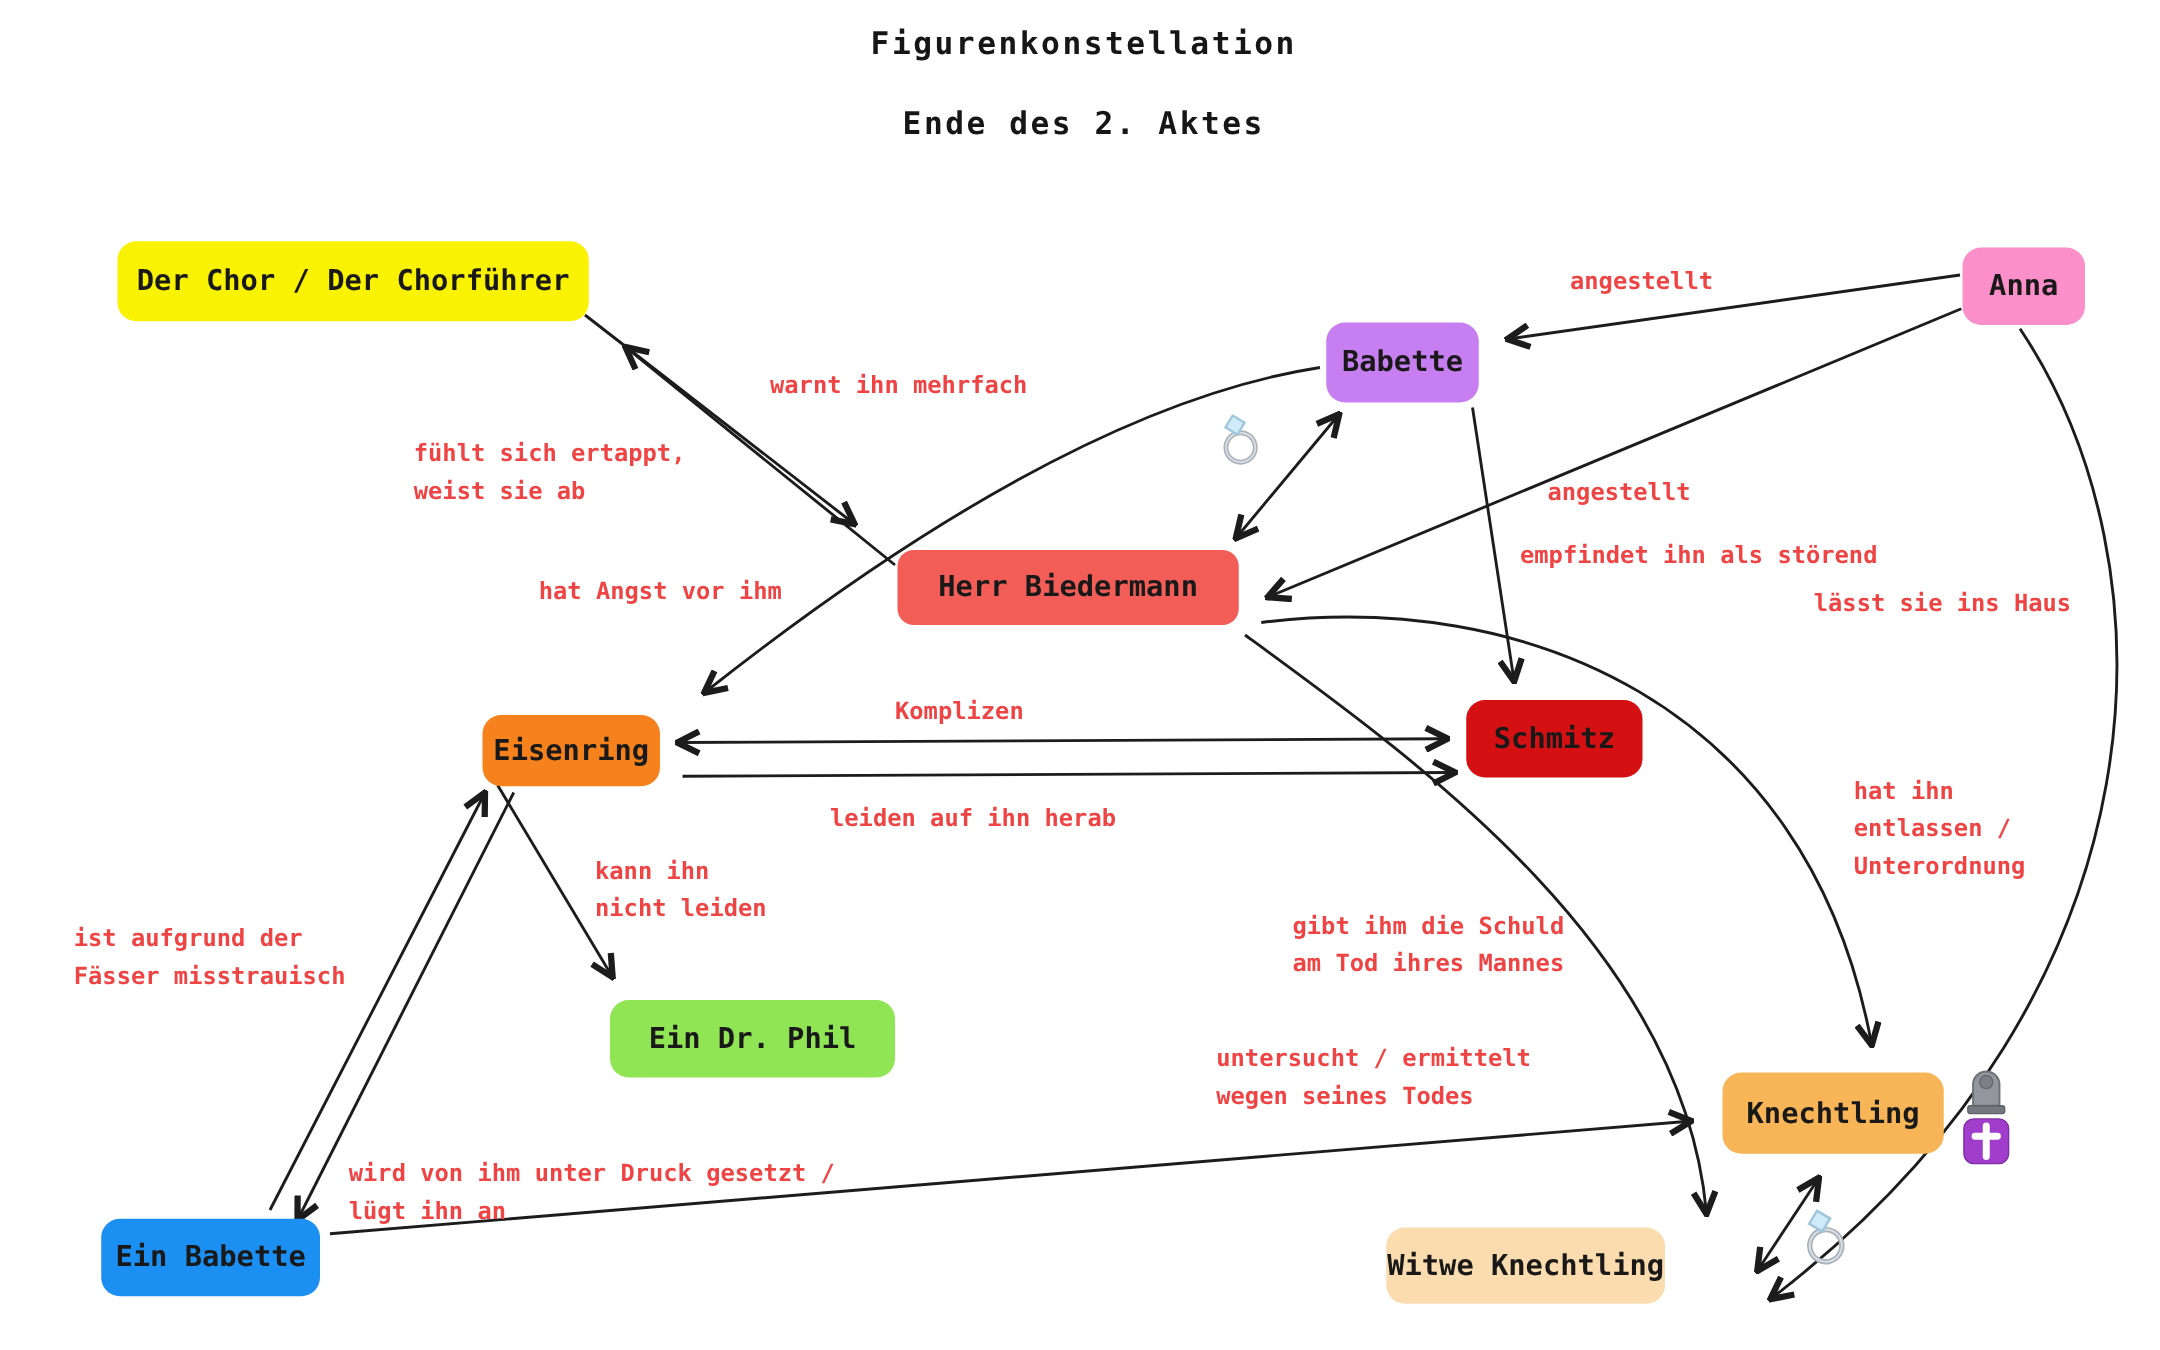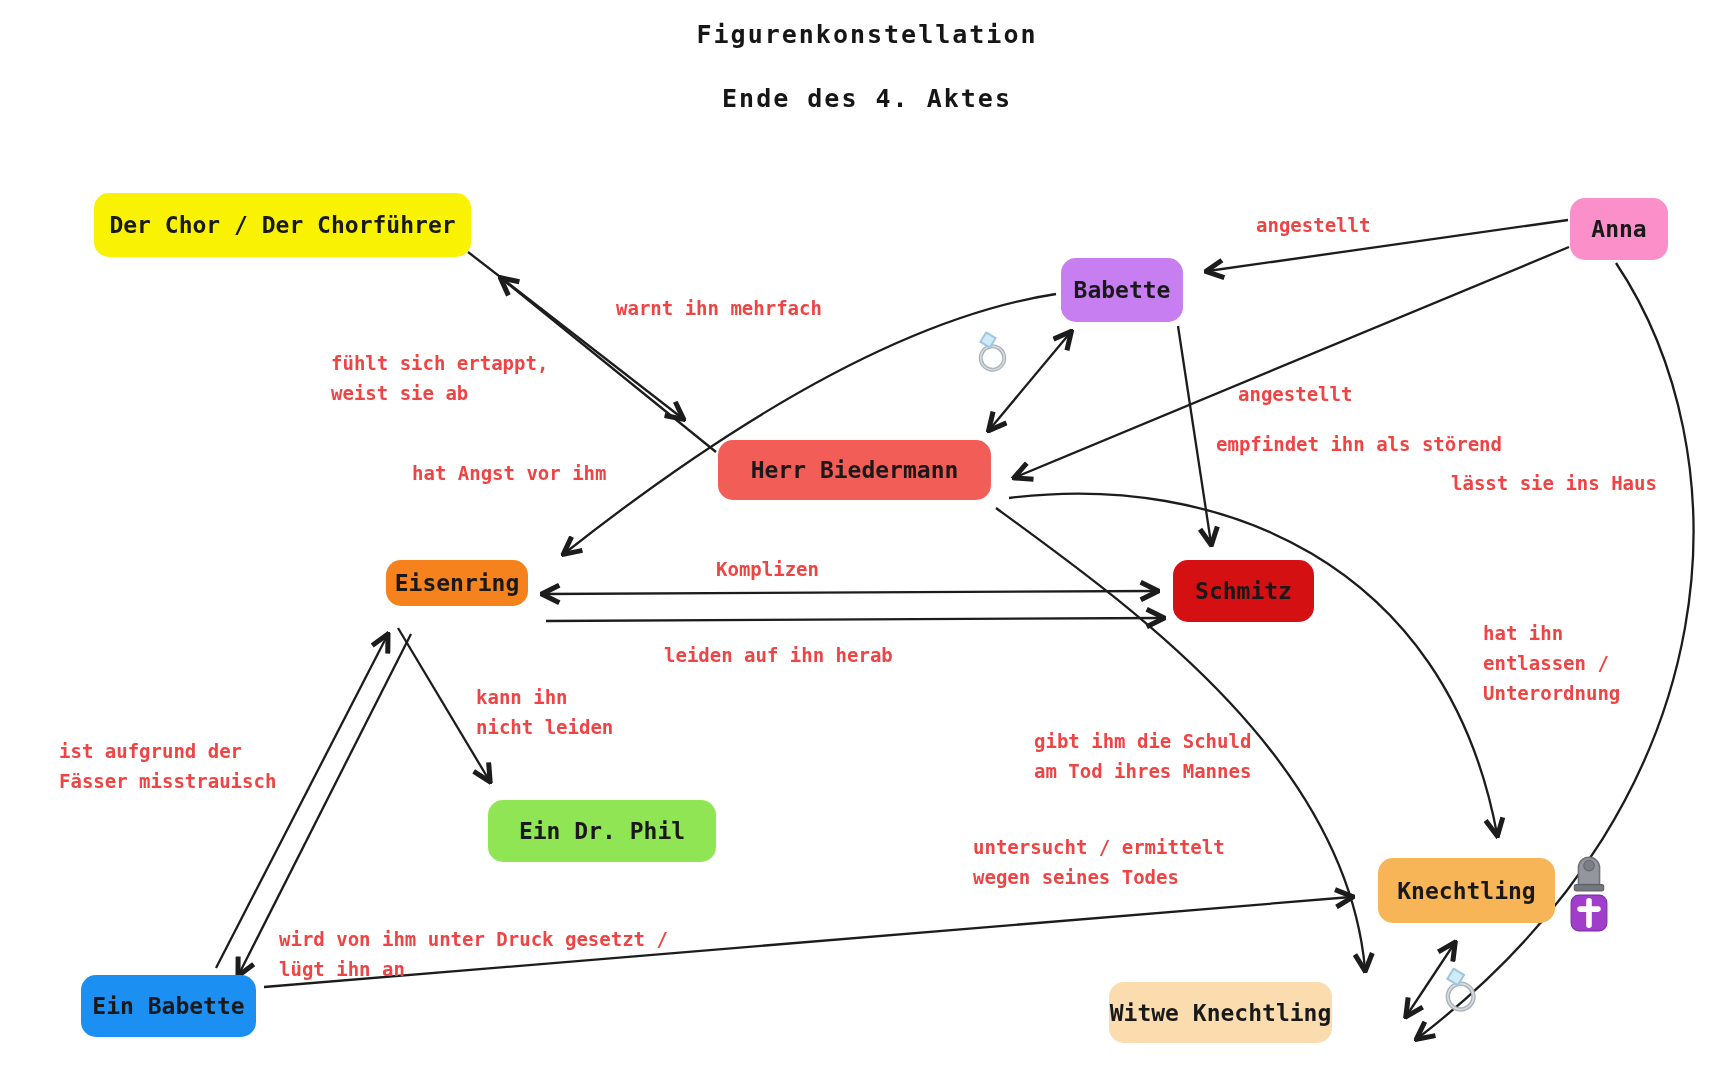--- a/index.html
+++ b/index.html
@@ -13,30 +13,30 @@
         border-radius:15px;font-weight:bold;font-size:23px;letter-spacing:0px;
         white-space:nowrap;color:#191919;}
   .elabel{position:absolute;font-weight:bold;font-size:19px;line-height:30px;
           white-space:pre-line;color:#ef4444;}
   .icon{position:absolute;}
   
   #n-chor      {left:78px;  top:193px; width:377px; height:64px;}
   #n-anna      {left:1554px;top:198px; width:98px;  height:62px;}
   #n-babette   {left:1045px;top:258px; width:122px; height:64px;}
   #n-biedermann{left:702px; top:440px; width:273px; height:60px;}
-  #n-eisenring {left:370px; top:560px; width:142px; height:46px;}
+  #n-eisenring {left:370px; top:572px; width:142px; height:57px;}
   #n-schmitz   {left:1157px;top:560px; width:141px; height:62px;}
   #n-drphil    {left:472px; top:800px; width:228px; height:62px;}
   #n-knechtling{left:1362px;top:858px; width:177px; height:65px;text-align:right;}
   #n-witwe     {left:1093px;top:982px; width:223px; height:61px;}
   #n-polizist  {left:65px;  top:975px; width:175px; height:62px;}
   
   #l-warnt     {left:600px; top:293px;}
   #l-fuehlt    {left:315px; top:348px;}
-  #l-hatangst  {left:396px; top:458px;}
+  #l-hatangst  {left:415px; top:458px;}
   #l-angest1   {left:1240px;top:210px;}
   #l-angest2   {left:1222px;top:379px;}
   #l-empfindet {left:1200px;top:429px;}
   #l-komplizen {left:700px; top:554px;}
   #l-schaut    {left:648px; top:640px;}
   #l-kannihn   {left:460px; top:682px;}
   #l-aufgrund  {left:43px;  top:736px;}
   #l-wirdvon   {left:263px; top:924px;}
   #l-untersucht{left:957px; top:832px;}
   #l-hatihn    {left:1467px;top:618px;}
@@ -46,21 +46,21 @@
   #i-ring2{left:1422px;top:967px; width:42px; height:46px; transform:rotate(-14deg);}
   #i-headstone{left:1554px;top:851px;width:38px;height:44px;}
   #i-cross{left:1554px;top:894px;width:38px;height:38px;}
 </style>
 </head>
 <body>
 
 <div id="canvas">
 
   <div class="title" style="top:20px">Figurenkonstellation</div>
-  <div class="title" style="top:84px">Ende des 4. Aktes</div>
+  <div class="title" style="top:84px">Ende des 2. Aktes</div>
 
   <svg id="arrows" viewBox="0 0 1728 1080" xmlns="http://www.w3.org/2000/svg">
     <defs>
       <marker id="ah" viewBox="0 0 10 10" refX="8" refY="5" markerWidth="9.5" markerHeight="9.5" orient="auto-start-reverse">
         <path d="M1,1 L9,5 L1,9" fill="none" stroke="#1c1c1c" stroke-width="1.6"></path>
       </marker>
     </defs>
     <path d="M452,252 L666,418" marker-end="url(#ah)"></path>
     <path d="M700,452 L486,279" marker-end="url(#ah)"></path>
     <path d="M974,429 L1054,333" marker-start="url(#ah)" marker-end="url(#ah)"></path>
@@ -76,21 +76,21 @@
     <path d="M248,987 L1335,897" marker-end="url(#ah)"></path>
     <path d="M993,498 C1200,472 1430,560 1481,834" marker-end="url(#ah)"></path>
     <path d="M980,508 C1120,610 1330,760 1349,969" marker-end="url(#ah)"></path>
     <path d="M1600,263 C1725,450 1725,790 1402,1038" marker-end="url(#ah)"></path>
     <path d="M1391,1015 L1438,944" marker-start="url(#ah)" marker-end="url(#ah)"></path>
   </svg>
 
   <div class="node" id="n-chor" style="background: rgb(249, 243, 3);">Der Chor / Der Chorführer</div>
   <div class="node" id="n-anna" style="background: rgb(251, 143, 201);">Anna</div>
   <div class="node" id="n-babette" style="background: rgb(199, 126, 240);">Babette</div>
-  <div class="node" id="n-biedermann" style="background: rgb(242, 93, 87);">Herr Biedermann</div>
+  <div class="node" id="n-biedermann" style="background: rgb(242, 93, 87); border-radius: 13px;">Herr Biedermann</div>
   <div class="node" id="n-eisenring" style="background: rgb(245, 130, 28);">Eisenring</div>
   <div class="node" id="n-schmitz" style="background: rgb(212, 16, 19);">Schmitz</div>
   <div class="node" id="n-drphil" style="background: rgb(144, 229, 84);">Ein Dr. Phil</div>
   <div class="node" id="n-knechtling" style="background: rgb(247, 181, 87);">Knechtling</div>
   <div class="node" id="n-witwe" style="background: rgb(251, 220, 174);">Witwe Knechtling</div>
   <div class="node" id="n-polizist" style="background: rgb(27, 143, 242);">Ein Babette</div>
 
   <div class="elabel" id="l-warnt">warnt ihn mehrfach</div>
   <div class="elabel" id="l-fuehlt">fühlt sich ertappt,
 weist sie ab</div>

